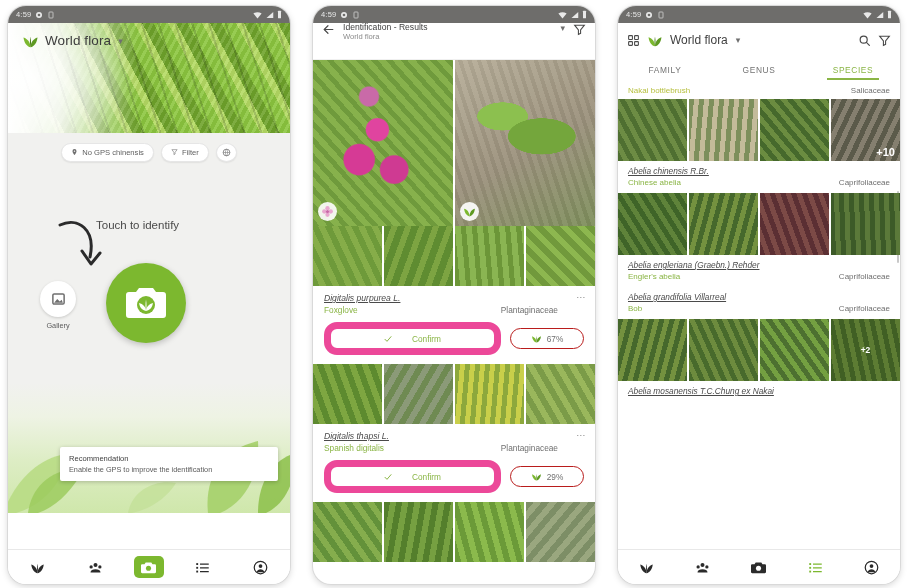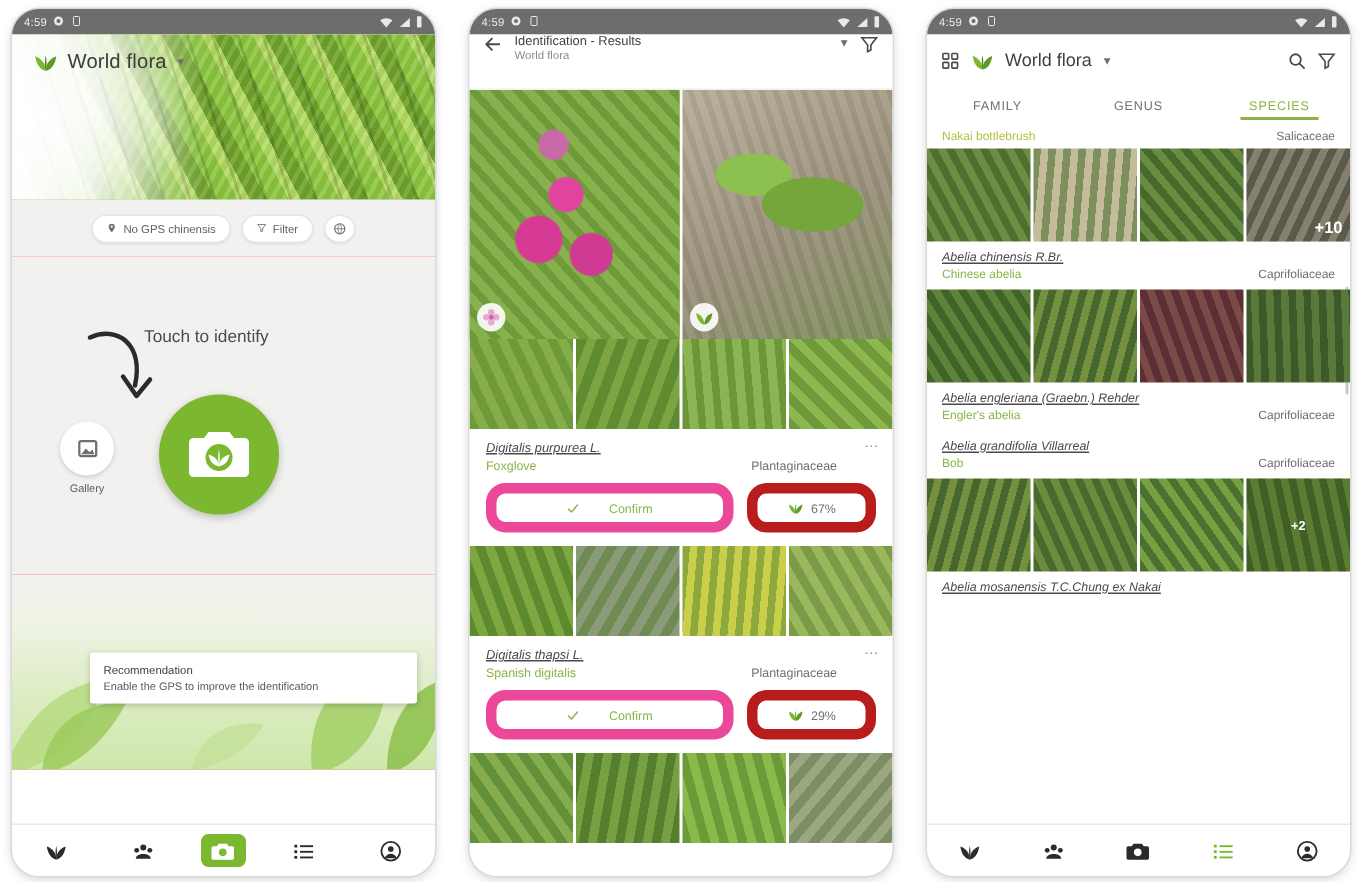--- a/index.html
+++ b/index.html
@@ -6,21 +6,21 @@
   body{width:908px;height:588px;font-family:"Liberation Sans",sans-serif;overflow:hidden;}
   .stage{position:relative;width:908px;height:588px;display:flex;justify-content:space-between;align-items:flex-start;padding:0;box-sizing:border-box;}
 
   .phone{position:relative;width:282px;height:578px;margin-top:6px;border-radius:18px;background:#ffffff;
          box-shadow:0 0 0 1px #d9d9d9, 0 2px 7px rgba(0,0,0,.18);overflow:hidden;}
   .phone.p1{margin-left:8px;}
   .phone.p3{margin-right:8px;}
 
   
   .statusbar{height:17px;background:#6e6d6b;display:flex;align-items:center;justify-content:space-between;padding:0 8px;}
-  .sb-left{display:flex;align-items:flex-start;gap:4px;}
+  .sb-left{display:flex;align-items:flex-end;gap:4px;}
   .sb-time{color:#e9e9e9;font-size:7.5px;letter-spacing:.2px;}
   .sb-ic{width:8px;height:8px;display:inline-block;}
   .sb-right{display:flex;align-items:center;gap:3px;}
 
   
   .hero{position:relative;height:110px;overflow:hidden;background:#f1f1ee;}
   .hero-img{position:absolute;inset:0;
     background:
       radial-gradient(ellipse 60% 120% at 6% 50%, rgba(255,255,255,.95) 0%, rgba(255,255,255,.45) 38%, rgba(255,255,255,0) 62%),
       repeating-linear-gradient(118deg, rgba(255,255,255,.10) 0 3px, rgba(0,0,0,.05) 3px 7px),
@@ -45,21 +45,21 @@
   .arrowsvg{position:absolute;top:48px;left:48px;}
   .cambtn{position:absolute;top:92px;left:98px;width:80px;height:80px;border-radius:50%;background:#7cb82f;
           display:flex;align-items:center;justify-content:center;box-shadow:0 2px 6px rgba(0,0,0,.22);}
   .gallery{position:absolute;top:110px;left:32px;text-align:center;}
   .gal-circle{width:36px;height:36px;border-radius:50%;background:#fff;display:flex;align-items:center;justify-content:center;
               box-shadow:0 1px 3px rgba(0,0,0,.17);margin:0 auto;}
   .gal-lbl{font-size:7.3px;color:#5c5c5c;margin-top:4px;}
 
   .leafbg{position:relative;height:130px;background:linear-gradient(180deg,#f1f1ef 0%,#eef3e4 26%,#ddedc4 60%,#cfe7ab 100%);overflow:hidden;}
   .leafbg svg{position:absolute;bottom:0;left:0;}
-  .snack{position:absolute;left:52px;bottom:44px;width:200px;background:#fff;border-radius:2px;padding:7px 9px;
+  .snack{position:absolute;left:52px;bottom:32px;width:200px;background:#fff;border-radius:2px;padding:7px 9px;
          box-shadow:0 1px 4px rgba(0,0,0,.22);z-index:4;}
   .snack-t{font-size:7.6px;color:#3e3e3e;margin-bottom:2px;}
   .snack-s{font-size:7.3px;color:#5b5b5b;}
 
   
   .bnav{position:absolute;left:0;right:0;bottom:0;height:34px;background:#fff;border-top:1px solid #e8e8e8;
         display:flex;align-items:center;justify-content:space-around;}
   .bnav-item{display:flex;align-items:center;justify-content:center;width:40px;height:26px;}
   .bnav-item.cam-active{background:#7cb82f;border-radius:5px;width:30px;height:22px;}
 
@@ -102,21 +102,21 @@
   .rescard{background:#fff;padding:7px 11px 9px 11px;}
   .rc-head{display:flex;align-items:flex-start;}
   .rc-sci{font-size:8.6px;color:#4a4a4a;text-decoration:underline;font-style:italic;}
   .rc-dots{margin-left:auto;font-size:9px;color:#9a9a9a;line-height:.7;letter-spacing:0;writing-mode:vertical-rl;}
   .rc-row2{display:flex;align-items:center;margin-top:2px;}
   .rc-com{font-size:8.3px;color:#8ab545;}
   .rc-fam{font-size:8.3px;color:#6f6f6f;margin-left:auto;margin-right:26px;}
   .rc-row3{display:flex;align-items:center;margin-top:7px;gap:9px;}
   .confirm{flex:1;border:7px solid #ec4899;border-radius:13px;height:19px;display:flex;align-items:center;justify-content:center;gap:20px;
            font-size:8.3px;color:#8ab545;}
-  .scorepill{border:7px solid #b91c1c;border-radius:13px;height:19px;min-width:56px;display:flex;align-items:center;justify-content:center;
+  .scorepill{border:1px solid #b91c1c;border-radius:13px;height:19px;min-width:56px;display:flex;align-items:center;justify-content:center;
              gap:5px;font-size:8.3px;color:#6f6f6f;padding:0 8px;}
 
   
   .topbar3{height:34px;background:#fff;display:flex;align-items:center;gap:7px;padding:0 9px;}
   .tb3-title{font-size:12px;color:#3f3f3f;}
   .tb3-sp{flex:1;}
   .tabs{display:flex;background:#fff;height:26px;align-items:center;}
   .tab{flex:1;text-align:center;font-size:8.4px;color:#737373;letter-spacing:.6px;}
   .tab.active{color:#8ab545;position:relative;}
   .tab.active:after{content:"";position:absolute;left:22%;right:22%;bottom:-5px;height:1.6px;background:#8ab545;}

